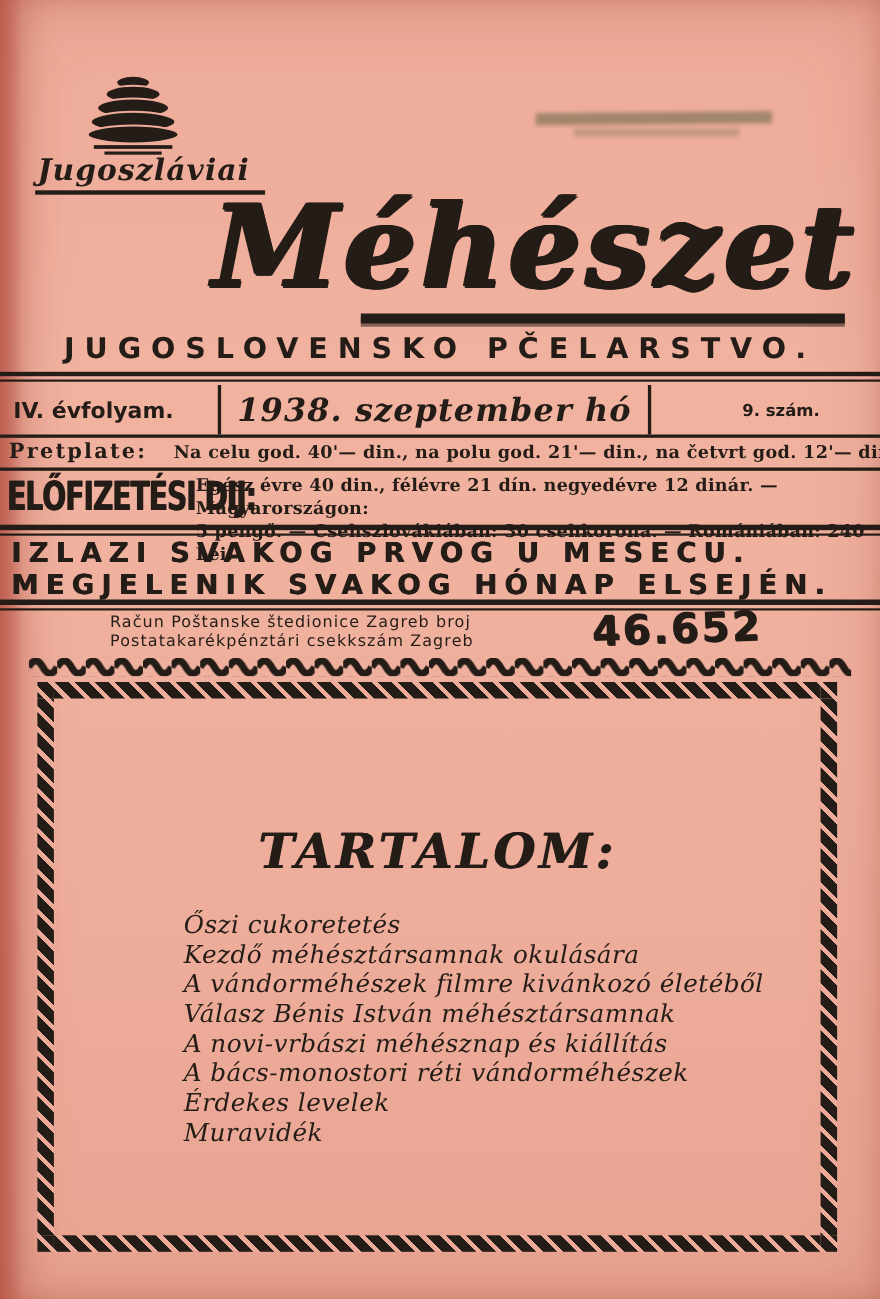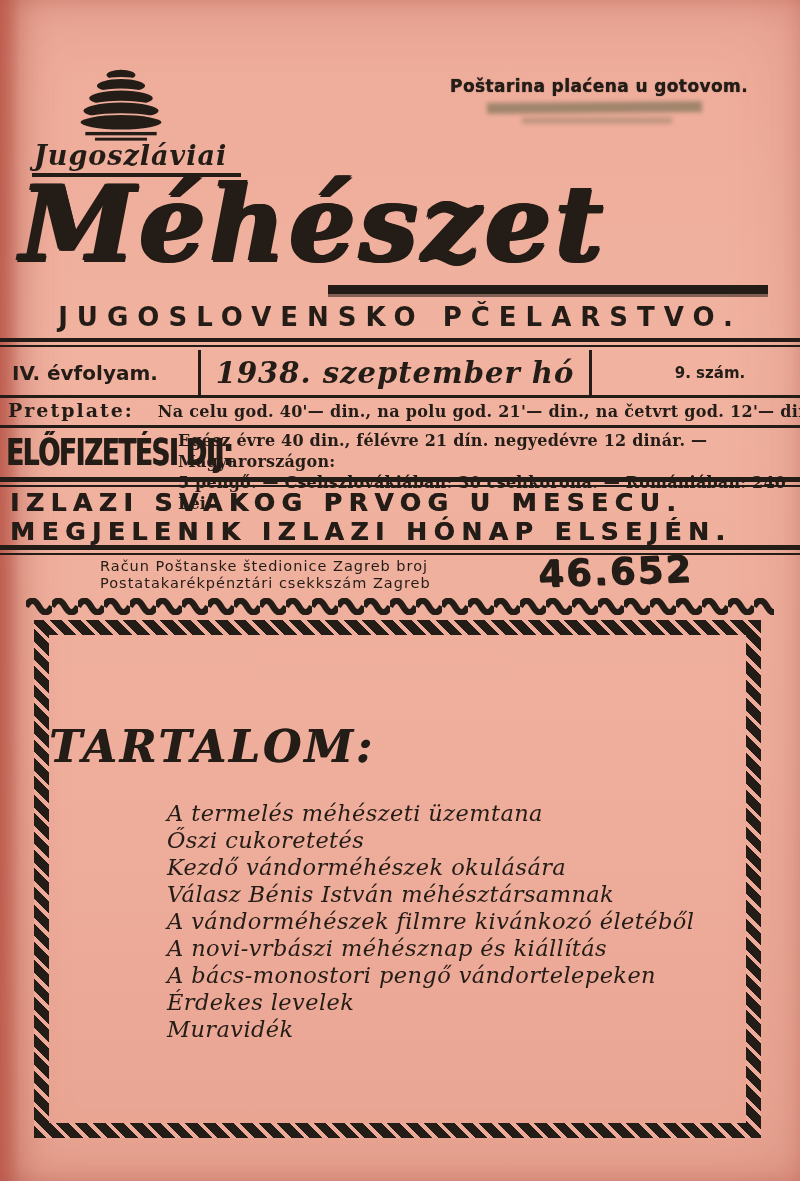--- a/index.html
+++ b/index.html
@@ -23,21 +23,21 @@
     background:rgba(84,94,62,.5); filter:blur(2px); transform:rotate(-.5deg); }
   .smudge2{ position:absolute; top:117px; right:128px; width:150px; height:7px;
     background:rgba(84,94,62,.28); filter:blur(2px); }
 
   .beehive{ position:absolute; left:68px; top:64px; width:106px; height:80px; }
 
   .pub-script{ position:absolute; left:32px; top:140px;
     font-style:italic; font-weight:bold; font-size:27px; letter-spacing:1px;
     border-bottom:4px solid #241c16; padding:0 14px 2px 2px; }
 
-  .title{ position:absolute; left:20px; top:168px; width:760px; text-align:left;
+  .title{ position:absolute; left:20px; top:168px; width:760px; text-align:right;
     font-weight:bold; font-style:italic; font-size:104px; line-height:1.08;
     letter-spacing:4px; white-space:nowrap;
     text-shadow:1.5px 0 0 #241c16, -1.5px 0 0 #241c16, 0 1.5px 0 #241c16, 2px 2px 0 #241c16; }
   .title-bar{ position:absolute; left:328px; top:285px; width:440px; height:9px;
     background:#241c16; box-shadow:0 3px 0 rgba(36,28,22,.55); }
 
   .subtitle{ position:absolute; left:0; top:302px; width:100%; text-align:center;
     font-family:"DejaVu Sans", sans-serif; font-weight:bold; font-size:26px;
     letter-spacing:9px; white-space:nowrap; }
 
@@ -84,34 +84,33 @@
     font-family:"DejaVu Sans", sans-serif; font-weight:bold; font-size:37px;
     letter-spacing:2px; transform:rotate(-2deg); text-shadow:1px 1px 0 #241c16; }
 
   
   .wave{ position:absolute; left:26px; top:598px; width:748px; height:17px; }
 
   .contents-box{ position:absolute; left:34px; top:620px; width:727px; height:518px;
     border:15px solid #241c16;
     border-image:repeating-linear-gradient(45deg,#241c16 0 9px, rgba(238,171,153,.9) 9px 13px) 15;
   }
-  .contents-heading{ margin-top:86px; 
+  .contents-heading{ margin-top:114px; text-align:center;
     font-weight:bold; font-style:italic; font-size:44px; letter-spacing:3px;
     text-shadow:.8px 0 0 #241c16; }
   .contents-list{ list-style:none; margin:28px 0 0 118px; }
   .contents-list li{ font-style:italic; font-size:22.5px; line-height:27px;
     letter-spacing:.4px; font-weight:500; white-space:nowrap; }
 </style>
 </head>
 <body>
 
 <div class="page">
   <div class="spine"></div>
 
-  <div class="postage">Poštarina plaćena u gotovom.</div>
   <div class="smudge"></div>
   <div class="smudge2"></div>
 
   <div class="beehive">
     <svg width="106" height="80" viewBox="0 0 110 82">
       <g fill="#241c16" stroke="#efac9b" stroke-width="2">
         <ellipse cx="55" cy="11" rx="16" ry="6.5"></ellipse>
         <ellipse cx="55" cy="22" rx="26" ry="8"></ellipse>
         <ellipse cx="55" cy="35" rx="34" ry="9"></ellipse>
         <ellipse cx="55" cy="48" rx="40" ry="9.5"></ellipse>
@@ -149,21 +148,21 @@
     <div class="subs-text">
       <div>Egész évre 40 din., félévre 21 dín. negyedévre 12 dinár. — Magyarországon:</div>
       <div>5 pengő. — Csehszlovákiában: 30 csehkorona. — Romániában: 240 Lei.</div>
     </div>
   </div>
   <div class="rule r5a"></div>
   <div class="rule r5b"></div>
 
   <div class="freq">
     <div>IZLAZI SVAKOG PRVOG U MESECU.</div>
-    <div>MEGJELENIK IZLAZI HÓNAP ELSEJÉN.</div>
+    <div>MEGJELENIK SVAKOG HÓNAP ELSEJÉN.</div>
   </div>
   <div class="rule r6a"></div>
   <div class="rule r6b"></div>
 
   <div class="account">
     <div>Račun Poštanske štedionice Zagreb broj</div>
     <div>Postatakarékpénztári csekkszám Zagreb</div>
   </div>
   <div class="account-number">46.652</div>
 
@@ -174,24 +173,23 @@
           <path d="M0 8.5 Q6.5 -3 13 8.5 Q19.5 20 26 8.5" stroke="#241c16" stroke-width="6.5" fill="none"></path>
         </pattern>
       </defs>
       <rect width="748" height="17" fill="url(#wv)"></rect>
     </svg>
   </div>
 
   <div class="contents-box">
     <div class="contents-heading">TARTALOM:</div>
     <ul class="contents-list">
-      <li>A termelés méhészeti üzemtana</li>
       <li>Őszi cukoretetés</li>
-      <li>Kezdő vándorméhészek okulására</li>
+      <li>Kezdő méhésztársamnak okulására</li>
+      <li>A vándorméhészek filmre kivánkozó életéből</li>
       <li>Válasz Bénis István méhésztársamnak</li>
-      <li>A vándorméhészek filmre kivánkozó életéből</li>
       <li>A novi-vrbászi méhésznap és kiállítás</li>
-      <li>A bács-monostori pengő vándortelepeken</li>
+      <li>A bács-monostori réti vándorméhészek</li>
       <li>Érdekes levelek</li>
       <li>Muravidék</li>
     </ul>
   </div>
 </div>
 
 </body></html>

